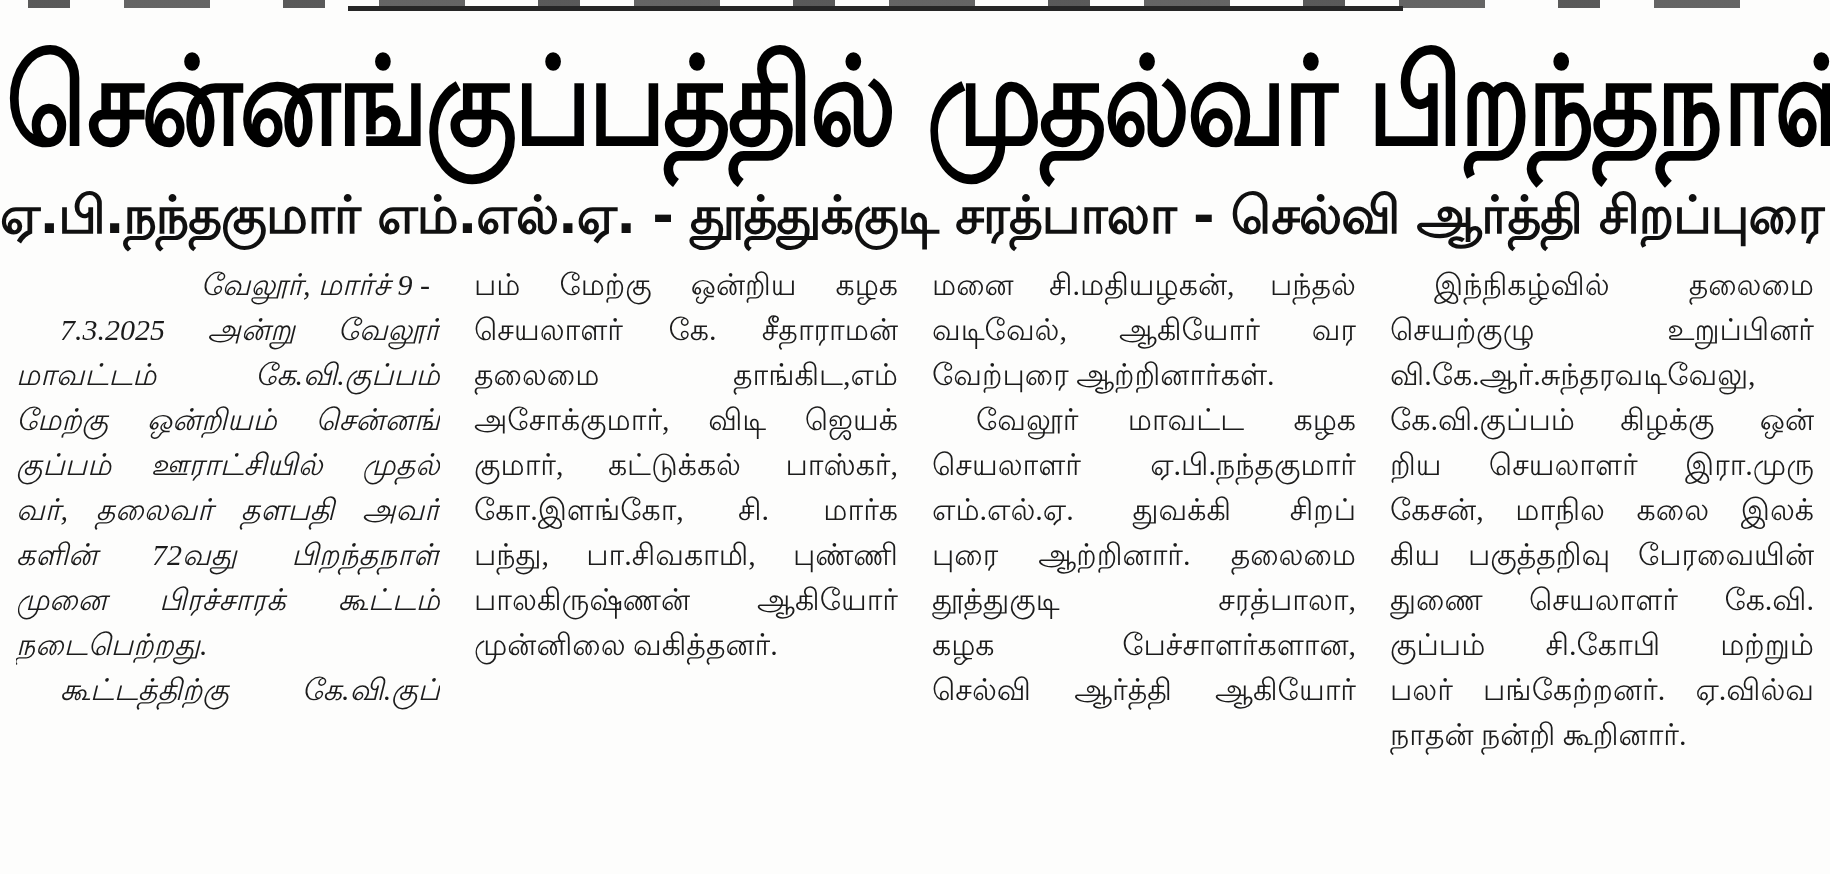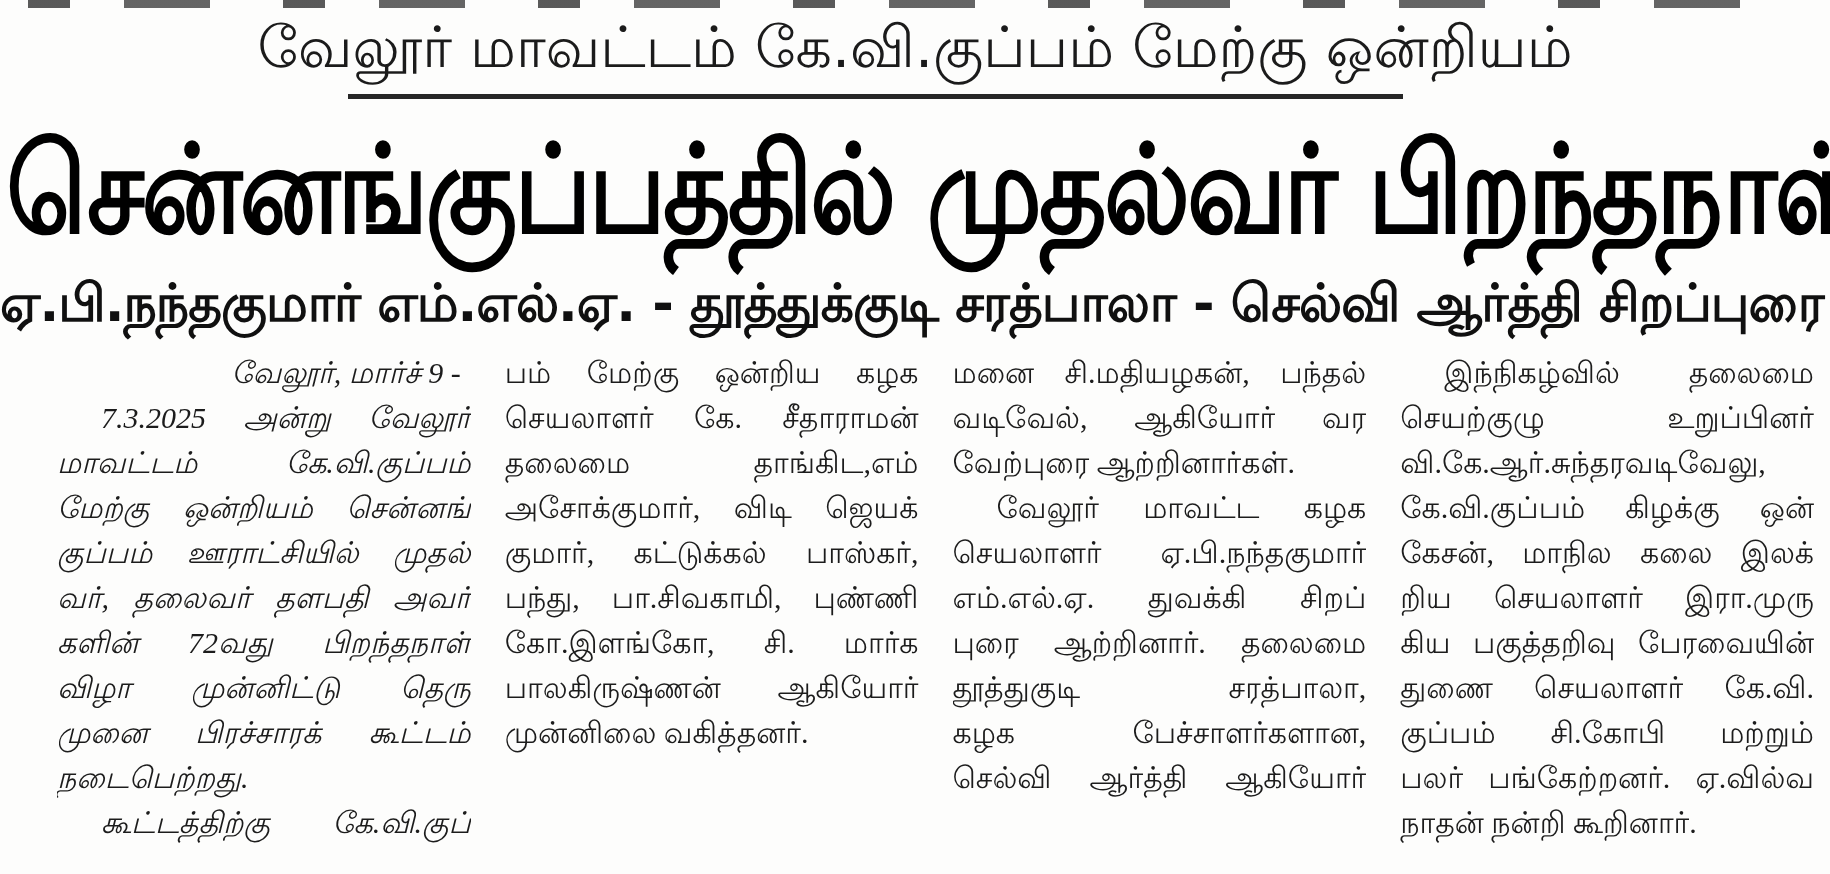--- a/index.html
+++ b/index.html
@@ -70,21 +70,20 @@
     font-size: 52px;
     font-weight: 700;
     letter-spacing: -1px;
     color: #101010;
     white-space: nowrap;
   }
   .body-cols {
     display: flex;
     gap: 34px;
     padding: 10px 16px 0 16px;
-    margin-left: 41px;
   }
   .col {
     flex: 1 1 0;
     min-width: 0;
     font-size: 30px;
     line-height: 45px;
     color: #1c1c1c;
     overflow: hidden;
   }
   .para { margin: 0; }
@@ -102,57 +101,55 @@
     padding-right: 10px;
   }
 </style>
 </head>
 <body>
 
 <div class="page">
 
   <div class="top-scraps"></div>
 
-  <div class="kicker">வேலூர் மாவட்டம் கே.வி.குப்பம் மேற்கு ஒன்றியம்</div>
 
   <div class="kicker-rule"></div>
 
   <h1 class="headline">சென்னங்குப்பத்தில் முதல்வர் பிறந்தநாள் தெருமுனைக் கூட்டம்!</h1>
 
   <h2 class="subheadline">ஏ.பி.நந்தகுமார் எம்.எல்.ஏ. - தூத்துக்குடி சரத்பாலா - செல்வி ஆர்த்தி சிறப்புரை!</h2>
 
   <div class="body-cols" id="body-columns">
       <div class="col">
         <div class="para italic">
           <div class="line dateline no-just">வேலூர், மார்ச் 9 -</div>
         </div>
         <div class="para italic">
           <div class="line indent">7.3.2025 அன்று வேலூர்</div>
           <div class="line">மாவட்டம் கே.வி.குப்பம்</div>
           <div class="line">மேற்கு ஒன்றியம் சென்னங்</div>
           <div class="line">குப்பம் ஊராட்சியில் முதல்</div>
           <div class="line">வர், தலைவர் தளபதி அவர்</div>
           <div class="line">களின் 72வது பிறந்தநாள்</div>
-          <div class="line">விழா முன்னிட்டு தெரு</div>
           <div class="line">முனை பிரச்சாரக் கூட்டம்</div>
           <div class="line no-just">நடைபெற்றது.</div>
         </div>
         <div class="para italic">
           <div class="line indent">கூட்டத்திற்கு கே.வி.குப்</div>
         </div>
       </div>
       <div class="col">
         <div class="para">
           <div class="line">பம் மேற்கு ஒன்றிய கழக</div>
           <div class="line">செயலாளர் கே. சீதாராமன்</div>
           <div class="line">தலைமை தாங்கிட,எம்</div>
           <div class="line">அசோக்குமார், விடி ஜெயக்</div>
           <div class="line">குமார், கட்டுக்கல் பாஸ்கர்,</div>
+          <div class="line">கோ.இளங்கோ, சி. மார்க</div>
           <div class="line">பந்து, பா.சிவகாமி, புண்ணி</div>
-          <div class="line">கோ.இளங்கோ, சி. மார்க</div>
           <div class="line">பாலகிருஷ்ணன் ஆகியோர்</div>
           <div class="line no-just">முன்னிலை வகித்தனர்.</div>
         </div>
       </div>
       <div class="col">
         <div class="para">
           <div class="line">மனை சி.மதியழகன், பந்தல்</div>
           <div class="line">வடிவேல், ஆகியோர் வர</div>
           <div class="line no-just">வேற்புரை ஆற்றினார்கள்.</div>
         </div>
@@ -165,22 +162,22 @@
           <div class="line">கழக பேச்சாளர்களான,</div>
           <div class="line">செல்வி ஆர்த்தி ஆகியோர்</div>
         </div>
       </div>
       <div class="col">
         <div class="para">
           <div class="line indent">இந்நிகழ்வில் தலைமை</div>
           <div class="line">செயற்குழு உறுப்பினர்</div>
           <div class="line">வி.கே.ஆர்.சுந்தரவடிவேலு,</div>
           <div class="line">கே.வி.குப்பம் கிழக்கு ஒன்</div>
+          <div class="line">றிய செயலாளர் இரா.முரு</div>
           <div class="line">கேசன், மாநில கலை இலக்</div>
-          <div class="line">றிய செயலாளர் இரா.முரு</div>
           <div class="line">கிய பகுத்தறிவு பேரவையின்</div>
           <div class="line">துணை செயலாளர் கே.வி.</div>
           <div class="line">குப்பம் சி.கோபி மற்றும்</div>
           <div class="line">பலர் பங்கேற்றனர். ஏ.வில்வ</div>
           <div class="line no-just">நாதன் நன்றி கூறினார்.</div>
         </div>
       </div>
     </div>
 
 </div>

